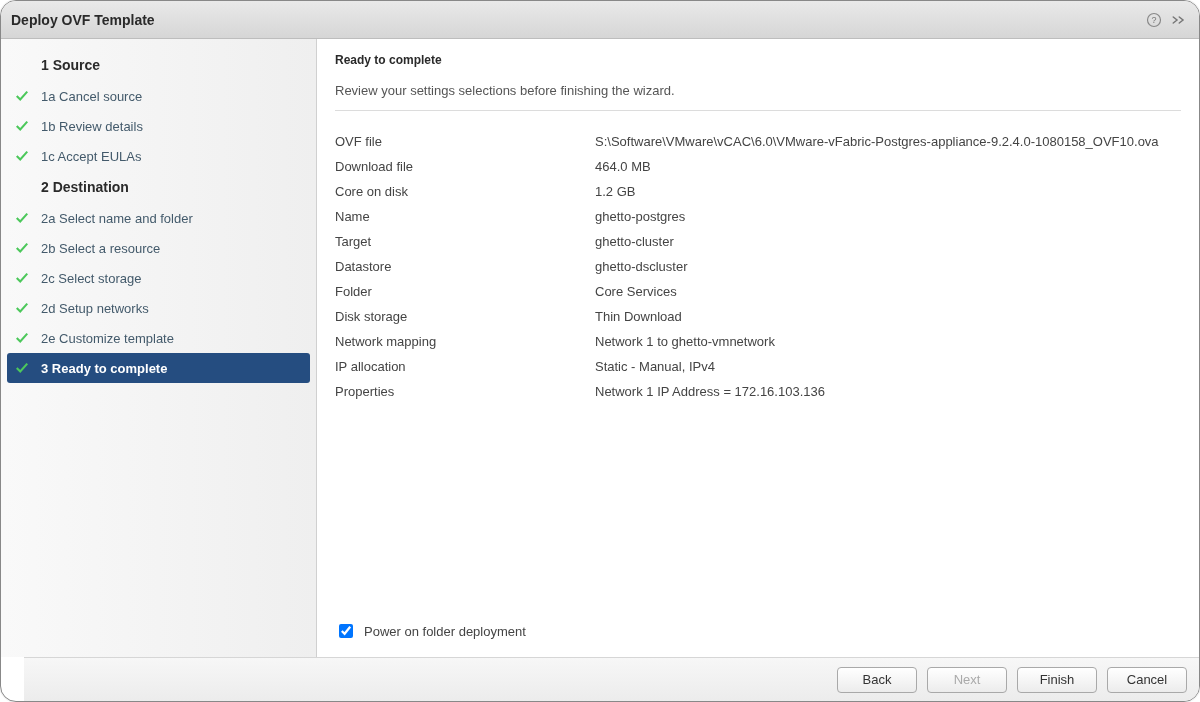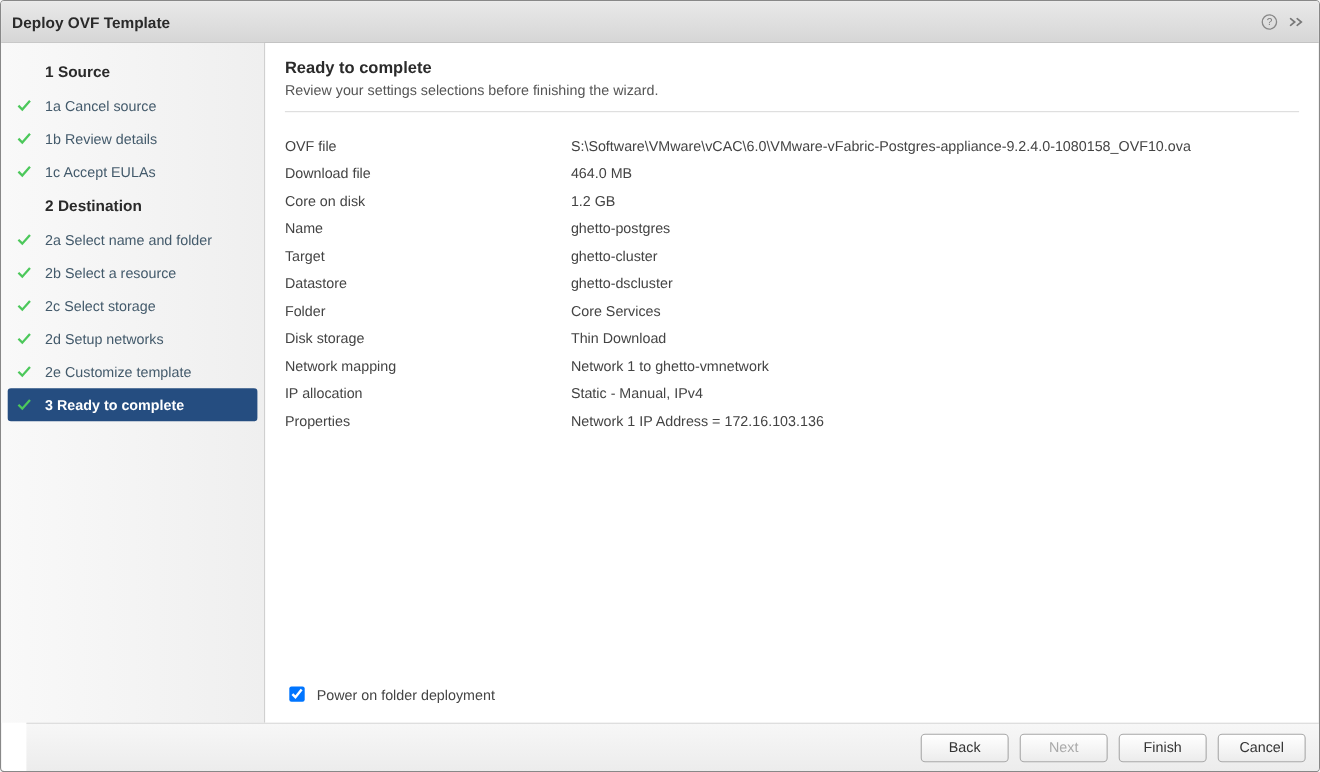--- a/index.html
+++ b/index.html
@@ -1,37 +1,37 @@
 <!DOCTYPE html>
 <html><head>
 <meta charset="utf-8">
 <style>
   * { box-sizing: border-box; }
   html, body { margin: 0; padding: 0; font-family: Arial, Helvetica, sans-serif; font-size: 13px; color: #333; }
   .wizard {
     width: 1200px; height: 702px;
-    border: 1px solid #888; border-radius: 4px;
+    border: 1px solid #888; border-radius: 16px;
     background: #ffffff;
     box-shadow: 0 0 0 1px rgba(0,0,0,0.05);
     display: flex; flex-direction: column;
     overflow: hidden;
   }
   .titlebar {
     height: 38px;
     background: linear-gradient(#e9e9e9, #d6d6d6);
     border-bottom: 1px solid #bdbdbd;
     display: flex; align-items: center;
     padding: 0 10px;
   }
   .titlebar-title { font-weight: bold; font-size: 14px; color: #2a2a2a; flex: 1; }
   .titlebar-icons { display: flex; gap: 8px; align-items: center; color: #666; }
   .icon-btn { width: 18px; height: 18px; display: inline-flex; align-items: center; justify-content: center; cursor: pointer; }
   .body { flex: 1; display: flex; min-height: 0; }
   .sidebar {
-    width: 240px;
+    width: 316px;
     background: linear-gradient(to right, #f9f9f9, #efefef);
     border-right: 1px solid #d0d0d0;
     padding: 10px 6px 10px 6px;
     overflow: auto;
   }
   .nav-section { font-weight: bold; color: #2a2a2a; padding: 8px 8px 8px 34px; font-size: 14px; }
   .nav-item {
     display: flex; align-items: center;
     height: 30px; padding: 0 8px 0 8px;
     color: #435a6b; cursor: pointer;
@@ -41,21 +41,21 @@
   .nav-item .check { width: 26px; display: inline-flex; justify-content: flex-start; }
   .nav-item .label { padding-left: 0; }
   .nav-item.active {
     background: #254d80;
     color: #fff; font-weight: bold;
   }
   .nav-item.active .check svg path { stroke: #4cc85b !important; }
   .check svg { width: 14px; height: 14px; }
   .check svg path { stroke: #4cc85b; stroke-width: 2.4; fill: none; }
   .content { flex: 1; display: flex; flex-direction: column; padding: 14px 18px 0 18px; color: #444; min-width: 0; }
-  .page-title { font-weight: bold; font-size: 15px; color: #2a2a2a; margin-bottom: 4px; }
+  .page-title { font-weight: bold; font-size: 12px; color: #2a2a2a; margin-bottom: 16px; }
   .page-subtitle { color: #555; margin-bottom: 8px; }
   .hr { border-top: 1px solid #dcdcdc; margin: 4px 0 18px 0; }
   .settings { flex: 1; overflow: auto; }
   .row { display: flex; padding: 5px 0; }
   .row .k { width: 260px; color: #444; }
   .row .v { flex: 1; color: #444; }
   .power-row { display: flex; align-items: center; gap: 8px; padding: 10px 0 16px 0; }
   .power-row input[type="checkbox"] { width: 14px; height: 14px; }
   .footer {
     height: 44px; display: flex; align-items: center; justify-content: flex-end;

